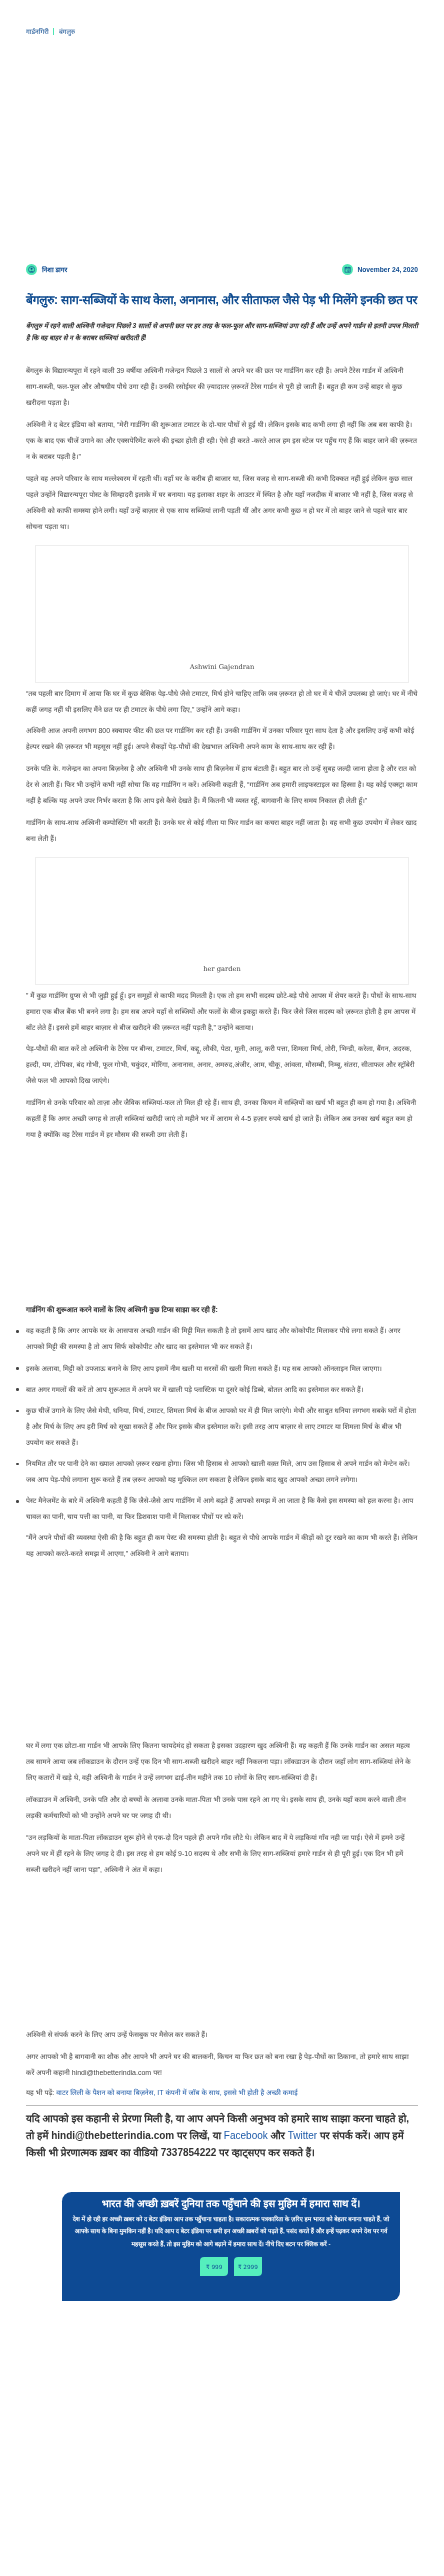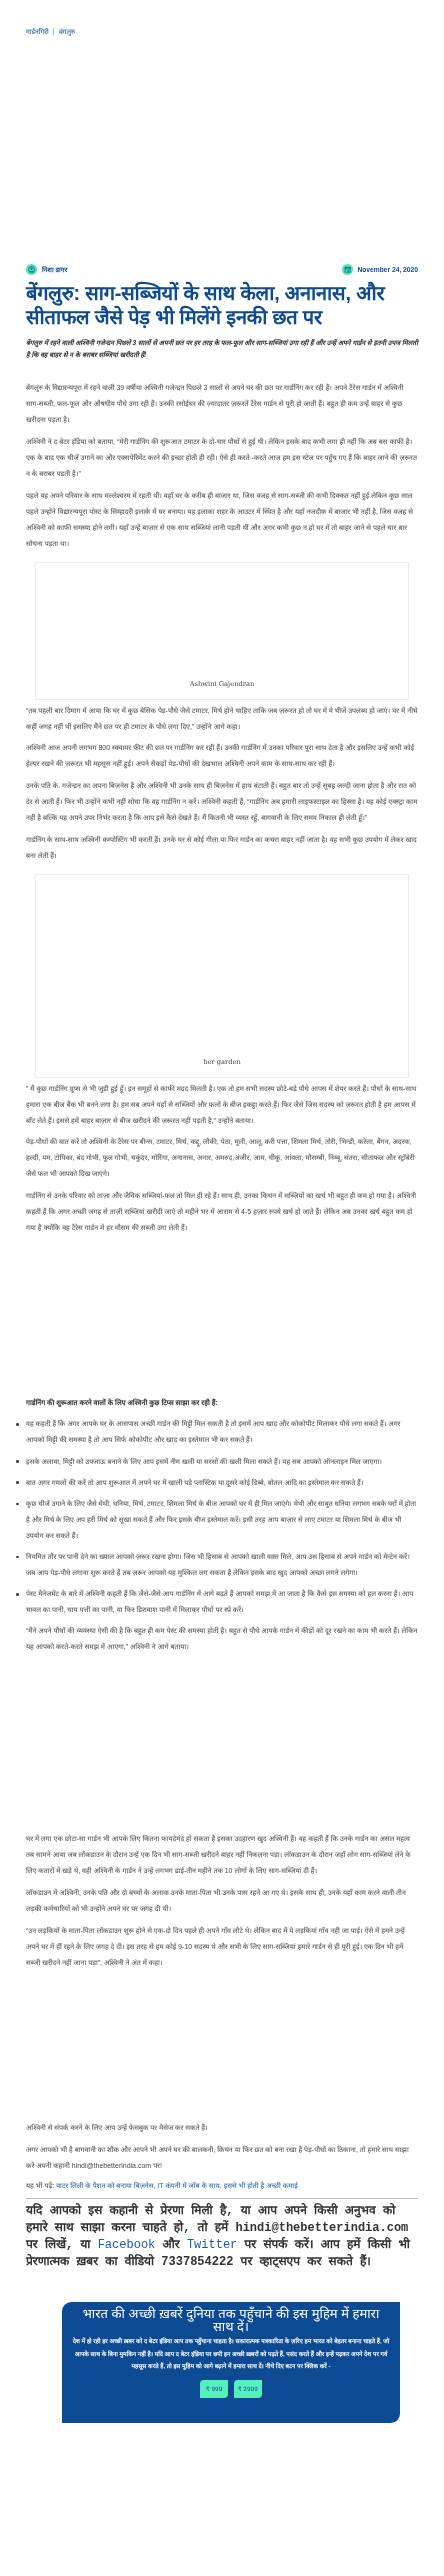--- a/index.html
+++ b/index.html
@@ -29,22 +29,22 @@
     height: 18.5px; margin-top: 1px;
   }
   .meta-item { display: flex; align-items: center; gap: 4.6px; color: #0d4a8f; font-size: 6.7px; font-weight: bold; }
   .meta-icon {
     width: 11.3px; height: 11.3px; border-radius: 50%; background: #4ee6b4;
     display: inline-flex; align-items: center; justify-content: center;
   }
 
   h1.title {
     font-family: "Liberation Sans", "DejaVu Sans", sans-serif;
-    font-size: 20px; line-height: 24px; color: #0d4a8f; font-weight: bold;
-    margin-top: 2px; letter-spacing: -0.2px;
+    font-size: 12px; line-height: 24px; color: #0d4a8f; font-weight: bold;
+    margin-top: 9px; letter-spacing: -0.2px;
   }
   .subtitle {
     font-style: italic; font-weight: bold; font-size: 6.7px; line-height: 11.3px;
     color: #333; margin-top: 8.8px;
   }
 
   .body-text { margin-top: 20.6px; }
   p.para {
     font-size: 7px; line-height: 16px; color: #474747; margin-bottom: 5.7px;
   }
@@ -68,32 +68,32 @@
   ul.tips li {
     position: relative; padding-left: 0; font-size: 7px; line-height: 16px; color: #474747; margin-bottom: 5.2px;
   }
   ul.tips li::before {
     content: ""; position: absolute; left: -9.8px; top: 6.7px; width: 2.6px; height: 2.6px; border-radius: 50%; background: #444;
   }
 
   .also-read { font-size: 7px; line-height: 12.4px; color: #474747; margin-top: 5.2px; }
   .also-read a { color: #1d5aa8; text-decoration: none; }
   hr.rule { border: none; border-top: 0.5px solid #bbbbbb; margin: 6.2px 0 4.1px 0; }
-  .cta-text { font-size: 12px; line-height: 17px; color: #333; font-weight: bold; font-family: Liberation Mono, monospace; }
+  .cta-text { font-size: 10px; line-height: 17px; color: #333; font-weight: bold; }
   .cta-text a { color: #1d5aa8; font-weight: normal; text-decoration: none; }
 
   .donate-box {
     margin: 31px 18px 0 36px;
     background: #0d4a94;
     border-radius: 9.3px 0 9.3px 0;
     color: #ffffff;
     text-align: center;
     padding: 6.2px 10.3px 25px 10.3px;
   }
-  .donate-box .d-title { font-size: 13px; font-weight: normal; line-height: 12.4px; }
+  .donate-box .d-title { font-size: 10px; font-weight: bold; line-height: 12.4px; }
   .donate-box .d-text { font-size: 6px; font-weight: bold; line-height: 12.4px; margin-top: 2.1px; }
   .donate-buttons { display: flex; justify-content: center; gap: 5.7px; margin-top: 7.2px; }
   .donate-btn {
     background: #55efbd; color: #0d4a94; border: none;
     width: 28px; height: 18.5px; font-size: 5.7px;
     border-radius: 4.1px 0 4.1px 0;
     font-family: "DejaVu Sans", sans-serif;
     cursor: pointer;
   }
 </style>
@@ -145,21 +145,21 @@
 
     <figure class="figure" style="height:138px;">
       <figcaption class="caption">Ashwini Gajendran</figcaption>
     </figure>
 
     <p class="para">“तब पहली बार दिमाग में आया कि घर में कुछ बेसिक पेड़-पौधे जैसे टमाटर, मिर्च होने चाहिए ताकि जब ज़रूरत हो तो घर में ये चीजें उपलब्ध हो जाएं। घर में नीचे कहीं जगह नहीं थी इसलिए मैंने छत पर ही टमाटर के पौधे लगा दिए,” उन्होंने आगे कहा।</p>
     <p class="para">अश्विनी आज अपनी लगभग 800 स्क्वायर फीट की छत पर गार्डनिंग कर रही हैं। उनकी गार्डनिंग में उनका परिवार पूरा साथ देता है और इसलिए उन्हें कभी कोई हेल्पर रखने की ज़रूरत भी महसूस नहीं हुई। अपने सैकड़ों पेड़-पौधों की देखभाल अश्विनी अपने काम के साथ-साथ कर रही हैं।</p>
     <p class="para">उनके पति के. गजेन्द्रन का अपना बिज़नेस है और अश्विनी भी उनके साथ ही बिज़नेस में हाथ बंटाती हैं। बहुत बार तो उन्हें सुबह जल्दी जाना होता है और रात को देर से आती हैं। फिर भी उन्होंने कभी नहीं सोचा कि वह गार्डनिंग न करें। अश्विनी कहती हैं, “गार्डनिंग अब हमारी लाइफस्टाइल का हिस्सा है। यह कोई एक्स्ट्रा काम नहीं है बल्कि यह अपने उपर निर्भर करता है कि आप इसे कैसे देखते हैं। मैं कितनी भी व्यस्त रहूँ, बागवानी के लिए समय निकाल ही लेती हूँ।”</p>
     <p class="para">गार्डनिंग के साथ-साथ अश्विनी कम्पोस्टिंग भी करती हैं। उनके घर से कोई गीला या फिर गार्डन का कचरा बाहर नहीं जाता है। वह सभी कुछ उपयोग में लेकर खाद बना लेती हैं।</p>
 
-    <figure class="figure" style="height:204px;align-items:flex-end;">
+    <figure class="figure" style="height:128px;align-items:flex-end;">
       <figcaption class="caption">her garden</figcaption>
     </figure>
 
     <p class="para">” मैं कुछ गार्डनिंग ग्रुप्स से भी जुड़ी हुई हूँ। इन समूहों से काफी मदद मिलती है। एक तो हम सभी सदस्य छोटे-बड़े पौधे आपस में शेयर करते हैं। पौधों के साथ-साथ हमारा एक बीज बैंक भी बनने लगा है। हम सब अपने यहाँ से सब्जियों और फलों के बीज इकट्ठा करते हैं। फिर जैसे जिस सदस्य को ज़रूरत होती है हम आपस में बाँट लेते हैं। इससे हमें बाहर बाज़ार से बीज खरीदने की ज़रूरत नहीं पड़ती है,” उन्होंने बताया।</p>
     <p class="para">पेड़-पौधों की बात करें तो अश्विनी के टैरेस पर बीन्स, टमाटर, मिर्च, कद्दू, लौकी, पेठा, मूली, आलू, करी पत्ता, शिमला मिर्च, तोरी, भिन्डी, करेला, बैंगन, अदरक, हल्दी, यम, टोपिका, बंद गोभी, फूल गोभी, चकुंदर, मोरिंगा, अनानास, अनार, अमरुद,अंजीर, आम, चीकू, आंवला, मौसम्बी, निम्बू, संतरा, सीताफल और स्ट्रॉबेरी जैसे फल भी आपको दिख जाएंगे।</p>
     <p class="para">गार्डनिंग से उनके परिवार को ताज़ा और जैविक सब्जियां-फल तो मिल ही रहे हैं। साथ ही, उनका किचन में सब्ज़ियों का खर्च भी बहुत ही कम हो गया है। अश्विनी कहतीं हैं कि अगर अच्छी जगह से ताज़ी सब्जियां खरीदी जाएं तो महीने भर में आराम से 4-5 हज़ार रुपये खर्च हो जाते हैं। लेकिन अब उनका खर्च बहुत कम हो गया है क्योंकि वह टैरेस गार्डन में हर मौसम की सब्जी उगा लेती हैं।</p>
 
     <div class="spacer" style="height:155px;"></div>
 
     <h4 class="tips-head">गार्डनिंग की शुरूआत करने वालों के लिए अश्विनी कुछ टिप्स साझा कर रही हैं:</h4>

